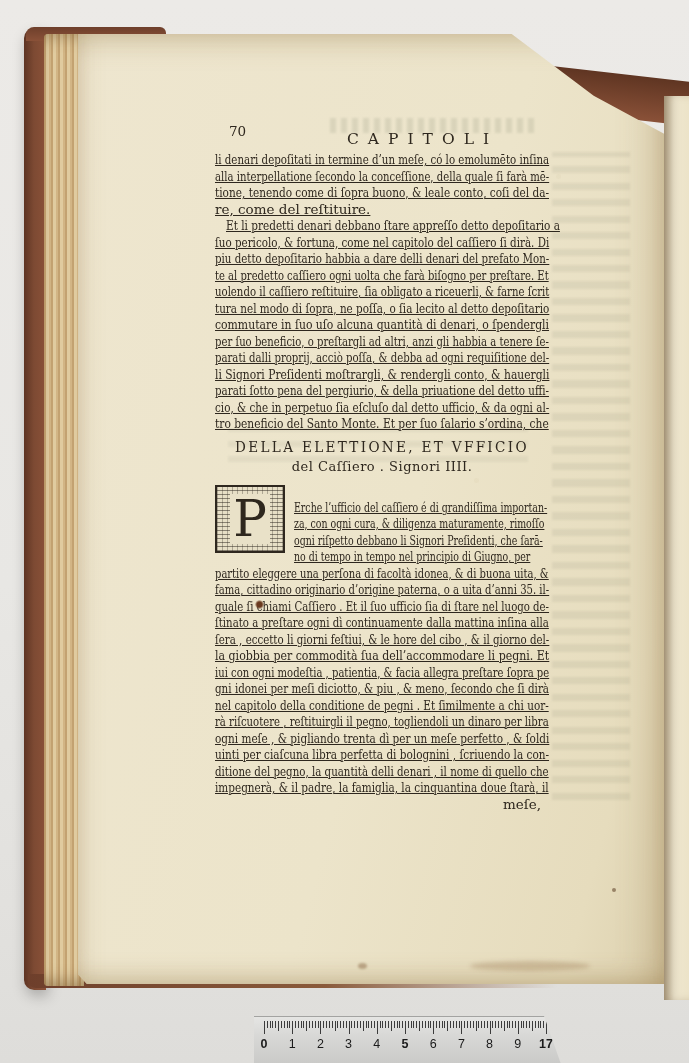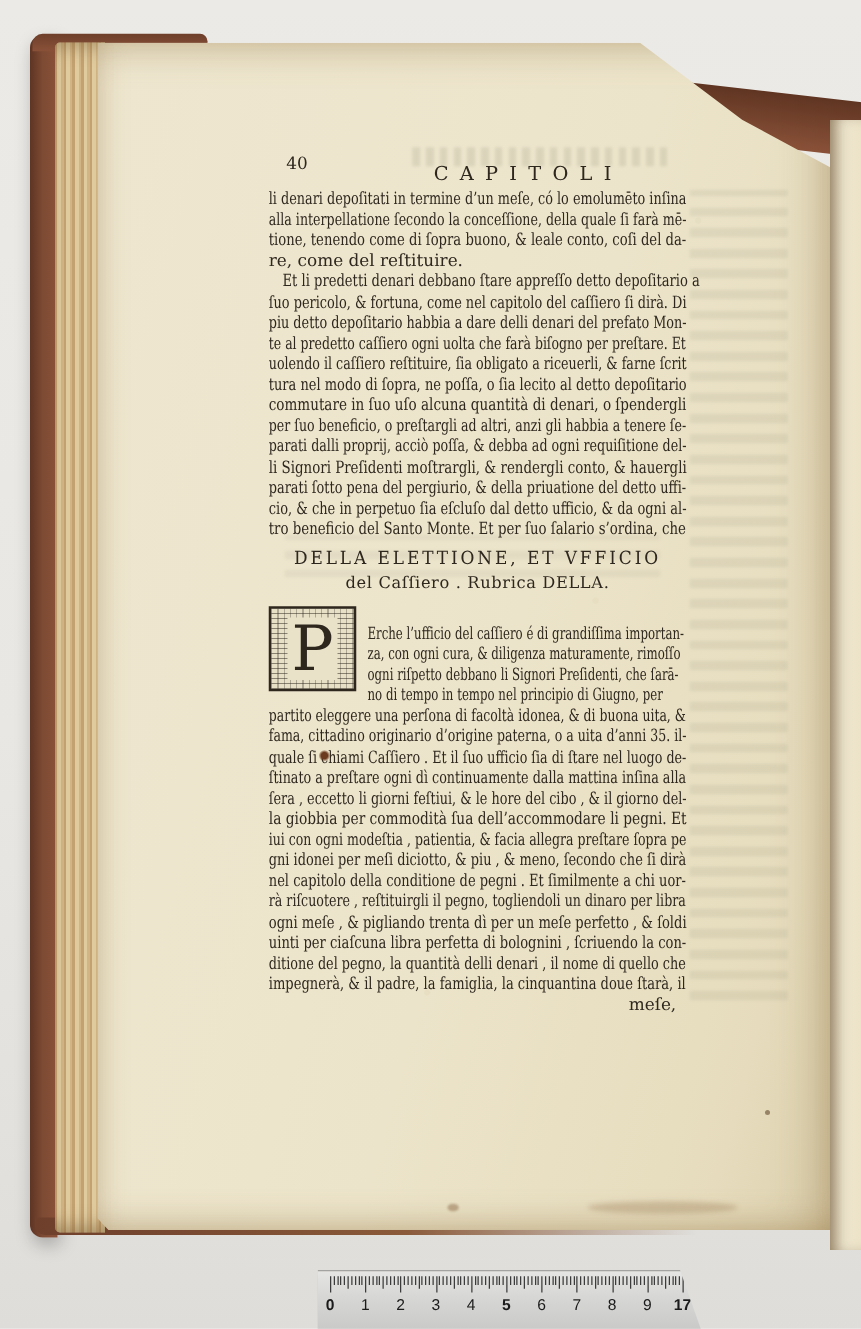--- a/index.html
+++ b/index.html
@@ -47,21 +47,21 @@
     background:repeating-linear-gradient(90deg,rgba(95,100,78,.13) 0 6px,rgba(95,100,78,0) 6px 11px);}
   .ghost2{left:552px;top:152px;width:78px;height:648px;
     background:repeating-linear-gradient(0deg,rgba(95,100,80,.09) 0 7px,transparent 7px 16.5px);}
   .ghost3{left:228px;top:428px;width:300px;height:34px;
     background:repeating-linear-gradient(0deg,rgba(95,100,80,.07) 0 6px,transparent 6px 15px);}
   
   .textblock{left:215px;top:120px;width:334px;z-index:6;color:var(--ink,#2e271e);}
   .pagehead{position:relative;height:22px;}
   .folio{position:absolute;left:14px;top:3px;font-size:13.5px;}
   .running{position:absolute;left:132px;top:0;font-size:15.5px;letter-spacing:9px;margin-top:10px;}
-  .para{margin:0;}
+  .para{margin:0;text-decoration:underline;}
   .p1{margin-top:9px;}
   .tline{white-space:nowrap;line-height:16.5px;height:16.5px;font-size:13.5px;transform-origin:0 50%;}
   .indent-first .tline:first-child{margin-left:11px;}
   .heading{text-align:center;margin-top:5px;margin-bottom:7px;}
   .h1line{font-size:14.5px;letter-spacing:2.5px;line-height:21px;white-space:nowrap;transform-origin:50% 50%;}
   .h2line{font-size:13px;letter-spacing:.5px;line-height:18px;}
   .dc-row{display:flex;align-items:flex-start;}
   .dropcap{width:70px;height:68px;flex:0 0 70px;margin-right:9px;margin-top:2px;
     border:2px solid var(--ink,#2e271e);box-sizing:border-box;
     background-color:#e7dfc6;
@@ -109,21 +109,21 @@
     <div class="abs texture"></div>
     <div class="abs page-shading"></div>
   </div>
 
   <div class="abs ghost ghost1"></div>
   <div class="abs ghost ghost2"></div>
   <div class="abs ghost ghost3"></div>
 
   <div class="abs textblock">
     <div class="pagehead">
-      <span class="folio">40</span>
+      <span class="folio">70</span>
       <span class="running">CAPITOLI</span>
     </div>
     <div class="para p1">
         <div class="tline" style="transform: scaleX(0.759091);">li denari depoſitati in termine d’un meſe, có lo emolumēto inſina</div>
         <div class="tline" style="transform: scaleX(0.747204);">alla interpellatione ſecondo la conceſſione, della quale ſi farà mē-</div>
         <div class="tline" style="transform: scaleX(0.780374);">tione, tenendo come di ſopra buono, &amp; leale conto, coſi del da-</div>
         <div class="tline" style="transform: scaleX(1);">re, come del reſtituire.</div>
       </div>
     <div class="para indent-first">
         <div class="tline" style="transform: scaleX(0.776744);">Et li predetti denari debbano ſtare appreſſo detto depoſitario a</div>
@@ -135,21 +135,21 @@
         <div class="tline" style="transform: scaleX(0.802885);">commutare in ſuo uſo alcuna quantità di denari, o ſpendergli</div>
         <div class="tline" style="transform: scaleX(0.745536);">per ſuo beneficio, o preſtargli ad altri, anzi gli habbia a tenere ſe-</div>
         <div class="tline" style="transform: scaleX(0.750562);">parati dalli proprij, acciò poſſa, &amp; debba ad ogni requiſitione del-</div>
         <div class="tline" style="transform: scaleX(0.793349);">li Signori Preſidenti moſtrargli, &amp; rendergli conto, &amp; hauergli</div>
         <div class="tline" style="transform: scaleX(0.762557);">parati ſotto pena del pergiurio, &amp; della priuatione del detto uffi-</div>
         <div class="tline" style="transform: scaleX(0.769585);">cio, &amp; che in perpetuo ſia eſcluſo dal detto ufficio, &amp; da ogni al-</div>
         <div class="tline" style="transform: scaleX(0.789598);">tro beneficio del Santo Monte. Et per ſuo ſalario s’ordina, che</div>
       </div>
     <div class="heading">
       <div class="h1line" style="transform: scaleX(0.934132);">DELLA ELETTIONE, ET VFFICIO</div>
-      <div class="h2line">del Caſſiero .   Rubrica DELLA.</div>
+      <div class="h2line">del Caſſiero .   Signori IIII.</div>
     </div>
     <div class="dc-row">
       <div class="dropcap">
         <span>P</span>
       </div>
       <div class="dc-lines para">
           <div class="tline" style="transform: scaleX(0.69697);">Erche l’ufficio del caſſiero é di grandiſſima importan-</div>
           <div class="tline" style="transform: scaleX(0.69697);">za, con ogni cura, &amp; diligenza maturamente, rimoſſo</div>
           <div class="tline" style="transform: scaleX(0.69697);">ogni riſpetto debbano li Signori Preſidenti, che ſarā-</div>
           <div class="tline" style="transform: scaleX(0.69697);">no di tempo in tempo nel principio di Giugno, per</div>

